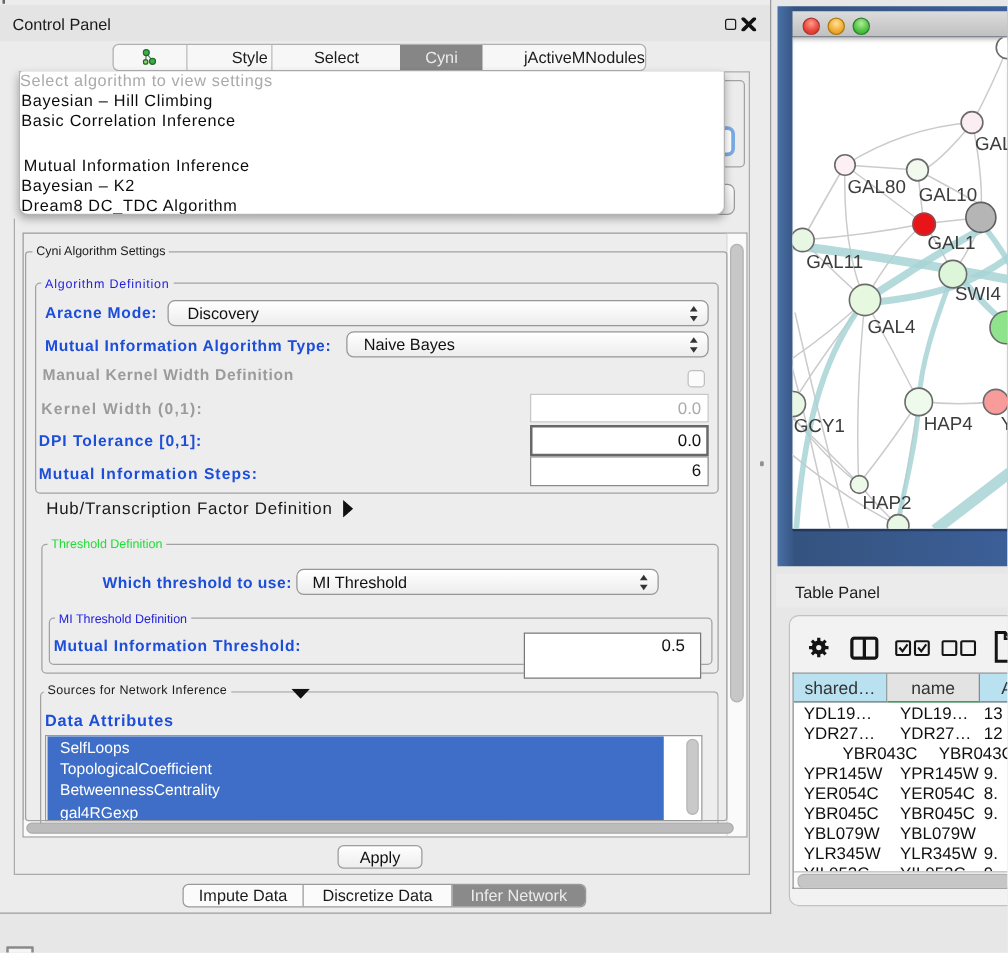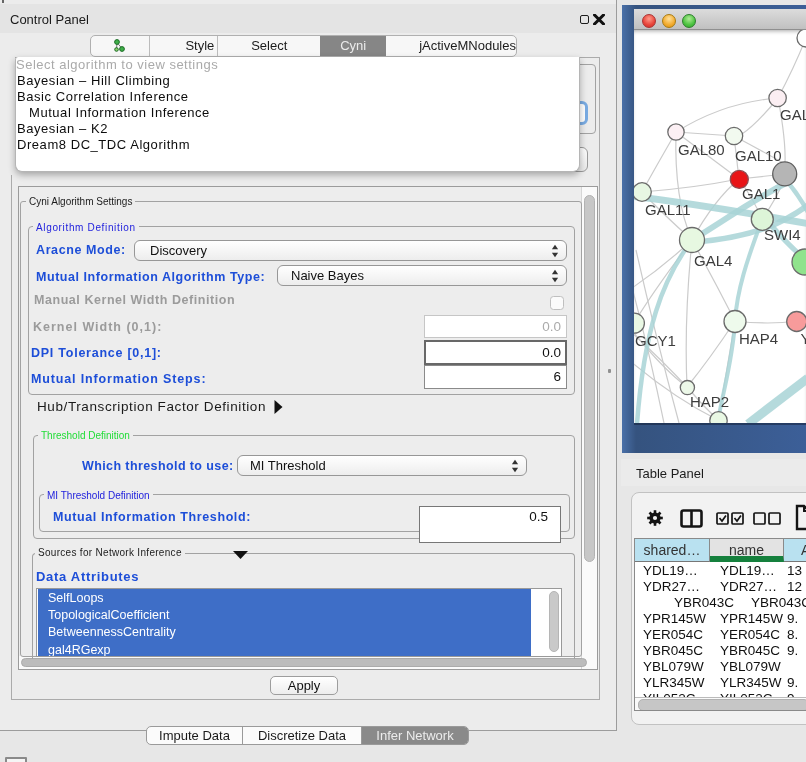--- a/index.html
+++ b/index.html
@@ -105,53 +105,53 @@
 <div class="blbl" style="left:82px;top:459px;letter-spacing:0.4px;">Which threshold to use:</div>
 <div class="combo" style="left:237px;top:455px;width:290px;height:21px;box-sizing:border-box;">
  <span class="ct" style="left:12px;">MI Threshold</span>
  <svg class="stepper" width="9" height="14" viewBox="0 0 9 14">
           <path d="M4.5 0 L8 5 L1 5 Z" fill="#333"></path>
           <path d="M4.5 14 L8 9 L1 9 Z" fill="#333"></path>
         </svg>
 </div>
 <div class="grp" style="left:39px;top:494px;width:529px;height:36px;"></div>
 <div class="grplbl" style="left:44px;top:488px;color:#2222dd;">MI Threshold Definition</div>
-<div class="blbl" style="left:53px;top:510px;letter-spacing:0.6px;text-align:center;">Mutual Information Threshold:</div>
+<div class="blbl" style="left:43px;top:510px;letter-spacing:0.6px;text-align:center;">Mutual Information Threshold:</div>
 <div class="fld" style="left:419px;top:506px;width:142px;height:37px;border:1px solid #777;box-sizing:border-box;line-height:19px;padding-right:12px;font-size:13.5px;">0.5</div>
 </div>
 <div id="sources">
 <div class="grp" style="left:32px;top:553px;width:541px;height:105px;border-bottom:none;border-radius:4px 4px 0 0;"></div>
 <div class="grplbl" style="left:35px;top:545px;letter-spacing:0.3px;">Sources for Network Inference</div>
 <svg class="abs" style="left:233px;top:551px;" width="15" height="8" viewBox="0 0 15 8">
         <path d="M0 0 L15 0 L7.5 8 Z" fill="#111"></path>
       </svg>
 <div class="blbl" style="left:36px;top:569px;font-size:13px;letter-spacing:0.7px;">Data Attributes</div>
 
 <div class="abs" style="left:36px;top:588px;width:526px;height:69px;background:#fff;border:1px solid #999;box-sizing:border-box;overflow:hidden;">
  <div style="position:absolute;left:1px;top:0;width:493px;height:69px;background:#3e6ec7;"></div>
  <div style="position:absolute;left:11px;top:1px;font-size:12.5px;color:#fff;line-height:17.2px;">SelfLoops<br>TopologicalCoefficient<br>BetweennessCentrality<br>gal4RGexp</div>
  <div style="position:absolute;left:512px;top:2px;width:10px;height:61px;background:#c9c9c9;border:1px solid #b5b5b5;border-radius:5px;box-sizing:border-box;"></div>
 </div>
 </div>
 
 <div class="abs" style="left:270px;top:676px;width:68px;height:19px;background:linear-gradient(#ffffff,#ededed);border:1px solid #9d9d9d;border-radius:5px;box-sizing:border-box;text-align:center;font-size:13px;color:#111;line-height:17px;">Apply</div>
 
-<div class="abs" style="left:146px;top:726px;width:323px;height:19px;border:1px solid #9a9a9a;border-radius:5px;background:#fbfbfb;box-sizing:border-box;display:flex;font-size:13px;color:#1a1a1a;">
+<div class="abs" style="left:146px;top:707px;width:323px;height:19px;border:1px solid #9a9a9a;border-radius:5px;background:#fbfbfb;box-sizing:border-box;display:flex;font-size:13px;color:#1a1a1a;">
  <div style="width:96px;text-align:center;line-height:17px;border-right:1px solid #9a9a9a;box-sizing:border-box;">Impute Data</div>
  <div style="width:119px;text-align:center;line-height:17px;border-right:1px solid #9a9a9a;box-sizing:border-box;">Discretize Data</div>
  <div style="flex:1;text-align:center;line-height:17px;background:#8a8a8a;color:#ececec;border-radius:0 4px 4px 0;">Infer Network</div>
 </div>
 
 <div class="abs" style="left:608px;top:369px;width:3px;height:4px;background:#909090;border-radius:1px;"></div>
 
 <div id="popup" class="abs" style="left:15px;top:57px;width:565px;height:115px;background:#fff;border:1px solid #b5b5b5;border-top:none;border-radius:3px 0 7px 7px;box-shadow:0 3px 7px rgba(0,0,0,0.3);box-sizing:border-box;font-size:13px;color:#0c0c0c;overflow:hidden;">
  <div style="height:16px;line-height:16px;text-align:left;color:#aaaaaa;letter-spacing:0.5px;">Select algorithm to view settings</div>
  <div style="height:16px;line-height:16px;padding-left:1px;letter-spacing:0.55px;">Bayesian – Hill Climbing</div>
  <div style="height:16px;line-height:16px;padding-left:1px;letter-spacing:0.55px;">Basic Correlation Inference</div>
- <div style="height:16px;line-height:16px;padding-left:13px;letter-spacing:0.55px;">Mutual Information Inference</div>
+ <div style="height:16px;line-height:16px;padding-left:3px;letter-spacing:0.55px;margin-top:20px;">Mutual Information Inference</div>
  <div style="height:16px;line-height:16px;padding-left:1px;letter-spacing:0.55px;">Bayesian – K2</div>
  <div style="height:16px;line-height:16px;padding-left:1px;letter-spacing:0.55px;">Dream8 DC_TDC Algorithm</div>
 </div>
 
 <div id="netwin">
 <div class="abs" style="left:622px;top:5px;width:184px;height:448px;background:linear-gradient(90deg,#4a70a8,#35537f 14px,#3c5f98);"></div>
 <div class="abs" style="left:634px;top:423px;width:172px;height:2px;background:rgba(10,20,40,0.45);"></div>
 <div class="abs" style="left:634px;top:30px;width:172px;height:5px;background:linear-gradient(rgba(0,0,0,0.20),rgba(0,0,0,0));"></div>
 <div class="abs" style="left:634px;top:9px;width:172px;height:21px;background:linear-gradient(#dcdcdc,#c0c0c0);border-bottom:1px solid #8f8f8f;box-sizing:border-box;"></div>
 <div class="abs" style="left:642px;top:14px;width:14px;height:14px;border-radius:50%;background:radial-gradient(circle at 50% 32%,#ff9a8a,#e8443a 60%,#c63028);border:1px solid #a33;box-sizing:border-box;"></div>
@@ -263,21 +263,21 @@
  <rect x="1" y="1" width="11" height="11" rx="1" fill="none" stroke="#141414" stroke-width="1.7"></rect>
  <rect x="16" y="1" width="11" height="11" rx="1" fill="none" stroke="#141414" stroke-width="1.7"></rect>
 </svg>
 <svg class="abs" style="left:795px;top:504px;" width="16" height="27" viewBox="0 0 16 27">
  <path d="M2 2 L9 2 L14 7 L14 25 L2 25 Z" fill="none" stroke="#141414" stroke-width="2.4"></path>
  <path d="M9 2 L9 7 L14 7" fill="none" stroke="#141414" stroke-width="2"></path>
 </svg>
 
 <div class="abs" style="left:634px;top:538px;width:172px;height:173px;background:#fff;border:1px solid #8a8a8a;border-right:none;box-sizing:border-box;overflow:hidden;">
  <div style="position:absolute;left:0;top:0;width:75px;height:23px;background:#b9e1f0;border-right:1px solid #8a8a8a;border-bottom:1px solid #777;box-sizing:border-box;text-align:center;font-size:14px;color:#333;line-height:22px;">shared…</div>
- <div style="position:absolute;left:75px;top:0;width:74px;height:23px;background:#e3e3e3;border-right:1px solid #8a8a8a;border-bottom:6px solid #15803d;box-sizing:border-box;text-align:center;font-size:14px;color:#333;line-height:22px;">name</div>
+ <div style="position:absolute;left:75px;top:0;width:74px;height:23px;background:#e3e3e3;border-right:1px solid #8a8a8a;border-bottom:1px solid #15803d;box-sizing:border-box;text-align:center;font-size:14px;color:#333;line-height:22px;">name</div>
  <div style="position:absolute;left:149px;top:0;width:23px;height:23px;background:#b9e1f0;border-bottom:1px solid #777;box-sizing:border-box;font-size:14px;color:#333;line-height:22px;padding-left:17px;">A</div>
  <div id="trows" style="position:absolute;left:0;top:24px;width:172px;font-size:13.5px;color:#101010;line-height:16px;">
   <div style="height:16px;position:relative;">
             <span style="position:absolute;left:8px;">YDL19…</span>
             <span style="position:absolute;left:85px;">YDL19…</span>
             <span style="position:absolute;left:152px;">13</span>
           </div>
   <div style="height:16px;position:relative;">
             <span style="position:absolute;left:8px;">YDR27…</span>
             <span style="position:absolute;left:85px;">YDR27…</span>

